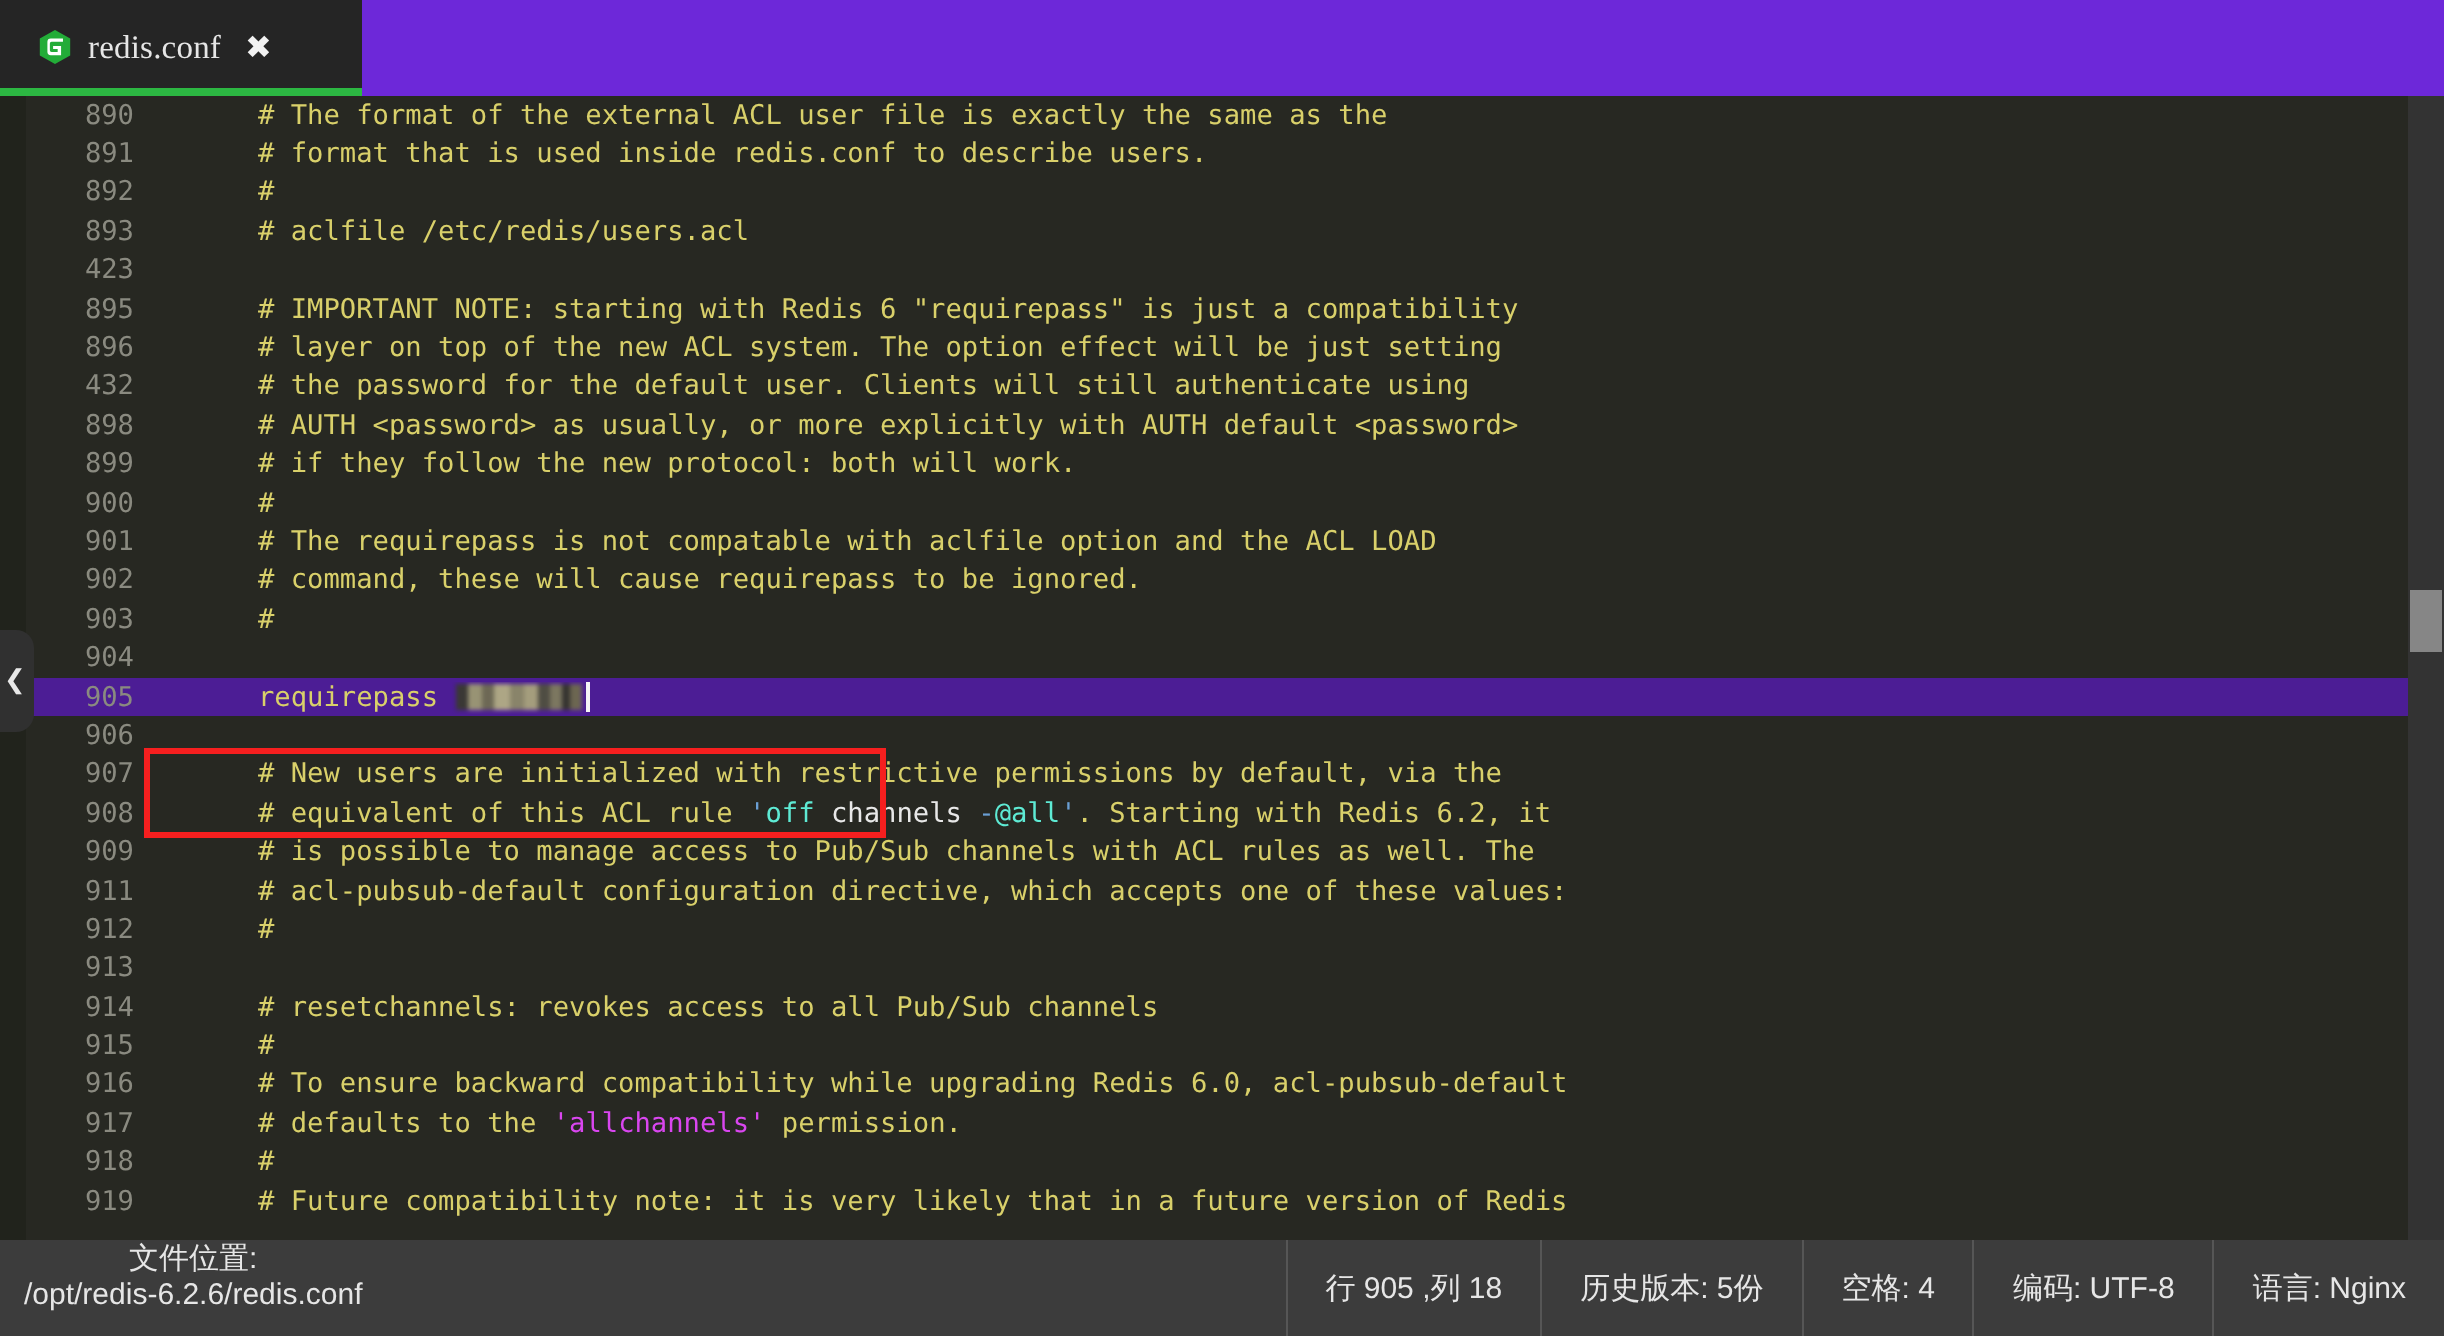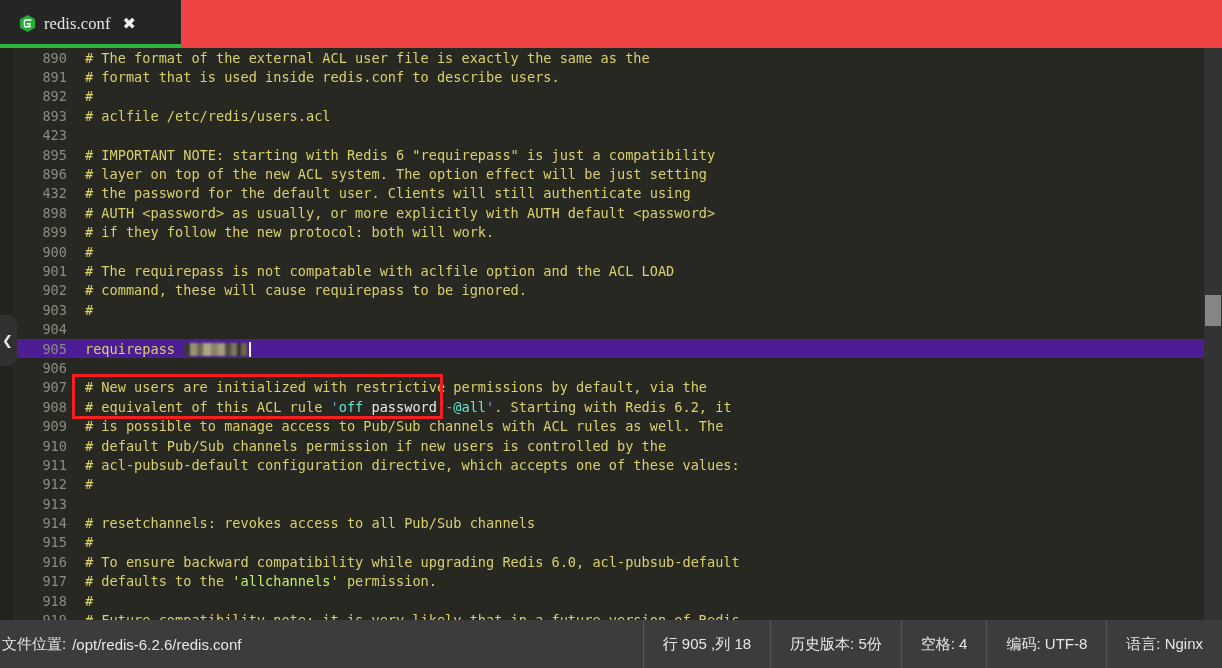--- a/index.html
+++ b/index.html
@@ -8,21 +8,21 @@
     background: #2d2d2d;
     font-family: "Liberation Sans", sans-serif;
     overflow: hidden;
   }
 
   #app { position: relative; width: 1222px; height: 668px; background: #2d2d2d; }
 
   
   #tabbar {
     position: absolute; left: 0; top: 0; width: 1222px; height: 48px;
-    background: #ef4444;
+    background: #6d28d9;
     text-decoration: underline;
   }
   #tab {
     position: absolute; left: 0; top: 0; width: 181px; height: 48px;
     background: #252525;
     display: flex; align-items: center; gap: 7px;
     padding-left: 18px;
   }
   #tab-underline {
     position: absolute; left: 0; top: 44px; width: 181px; height: 4px;
@@ -53,39 +53,40 @@
   #code-area {
     position: absolute; left: 13px; top: 0; right: 0; bottom: 0;
     background: #272822;
   }
   .row {
     position: relative; height: 19.4px; width: 100%;
     display: flex; align-items: center;
     font-family: "DejaVu Sans Mono", monospace;
     font-size: 13.6px;
     white-space: pre;
+    gap: 44px;
   }
   .row.active { background: #4c1d95; }
   .lineno {
     width: 63px; flex: 0 0 63px; text-align: right;
     color: #8a8a80; padding-right: 9px;
     font-family: "DejaVu Sans Mono", monospace;
     font-size: 13.6px;
     user-select: none;
   }
   .code {
     flex: 1 1 auto; color: #dcdccc; padding-left: 9px;
     white-space: pre; overflow: hidden;
   }
   .cm  { color: #d9d06a; }            
   .kw  { color: #d9d06a; }            
   .pu  { color: #5eead4; }            
   .bl  { color: #6a9fd4; }            
   .wh  { color: #e8e8e8; }            
-  .cy  { color: #bef264; }            
+  .cy  { color: #d946ef; }            
 
   
   .redacted {
     display: inline-block; vertical-align: -2px;
     width: 63px; height: 13px; margin-left: 1px;
     background:
       linear-gradient(90deg,
         #3a3a30 0px, #3a3a30 6px,
         #9d9a73 6px, #9d9a73 13px,
         #6f6d52 13px, #6f6d52 19px,
@@ -136,23 +137,24 @@
   }
 
   
   #statusbar {
     position: absolute; left: 0; top: 620px; width: 1222px; height: 48px;
     background: #3c3c3c;
     display: flex; align-items: stretch;
     color: #e6e6e6;
   }
   #status-left {
-    display: flex; align-items: center; padding-left: 2px;
+    display: flex; align-items: center; padding-left: 12px;
     font-size: 15px; white-space: nowrap;
     font-family: "Liberation Sans", sans-serif;
+    flex-direction: column;
   }
   #status-spacer { flex: 1 1 auto; }
   .status-cell {
     display: flex; align-items: center; justify-content: center;
     padding: 0 19px; font-size: 15px; white-space: nowrap;
     border-left: 1px solid #565656;
     font-family: "Liberation Sans", sans-serif;
     text-align: right;
   }
 </style>
@@ -190,23 +192,22 @@
         <div class="row"><div class="lineno">898</div><div class="code"><span class="cm"># AUTH &lt;password&gt; as usually, or more explicitly with AUTH default &lt;password&gt;</span></div></div>
         <div class="row"><div class="lineno">899</div><div class="code"><span class="cm"># if they follow the new protocol: both will work.</span></div></div>
         <div class="row"><div class="lineno">900</div><div class="code"><span class="cm">#</span></div></div>
         <div class="row"><div class="lineno">901</div><div class="code"><span class="cm"># The requirepass is not compatable with aclfile option and the ACL LOAD</span></div></div>
         <div class="row"><div class="lineno">902</div><div class="code"><span class="cm"># command, these will cause requirepass to be ignored.</span></div></div>
         <div class="row"><div class="lineno">903</div><div class="code"><span class="cm">#</span></div></div>
         <div class="row"><div class="lineno">904</div><div class="code"></div></div>
         <div class="row active"><div class="lineno">905</div><div class="code"><span class="kw">requirepass </span><span class="redacted"></span><span class="caret"></span></div></div>
         <div class="row"><div class="lineno">906</div><div class="code"></div></div>
         <div class="row"><div class="lineno">907</div><div class="code"><span class="cm"># New users are initialized with restrictive permissions by default, via the</span></div></div>
-        <div class="row"><div class="lineno">908</div><div class="code"><span class="cm"># equivalent of this ACL rule </span><span class="bl">'</span><span class="pu">off</span><span class="wh"> password </span><span class="bl">-</span><span class="pu">@all</span><span class="bl">'</span><span class="cm">. Starting with Redis 6.2, it</span></div></div>
+        <div class="row"><div class="lineno">908</div><div class="code"><span class="cm"># equivalent of this ACL rule </span><span class="bl">'</span><span class="pu">off</span><span class="wh"> channels </span><span class="bl">-</span><span class="pu">@all</span><span class="bl">'</span><span class="cm">. Starting with Redis 6.2, it</span></div></div>
         <div class="row"><div class="lineno">909</div><div class="code"><span class="cm"># is possible to manage access to Pub/Sub channels with ACL rules as well. The</span></div></div>
-        <div class="row"><div class="lineno">910</div><div class="code"><span class="cm"># default Pub/Sub channels permission if new users is controlled by the</span></div></div>
         <div class="row"><div class="lineno">911</div><div class="code"><span class="cm"># acl-pubsub-default configuration directive, which accepts one of these values:</span></div></div>
         <div class="row"><div class="lineno">912</div><div class="code"><span class="cm">#</span></div></div>
         <div class="row"><div class="lineno">913</div></div>
         <div class="row"><div class="lineno">914</div><div class="code"><span class="cm"># resetchannels: revokes access to all Pub/Sub channels</span></div></div>
         <div class="row"><div class="lineno">915</div><div class="code"><span class="cm">#</span></div></div>
         <div class="row"><div class="lineno">916</div><div class="code"><span class="cm"># To ensure backward compatibility while upgrading Redis 6.0, acl-pubsub-default</span></div></div>
         <div class="row"><div class="lineno">917</div><div class="code"><span class="cm"># defaults to the </span><span class="cy">'allchannels'</span><span class="cm"> permission.</span></div></div>
         <div class="row"><div class="lineno">918</div><div class="code"><span class="cm">#</span></div></div>
         <div class="row"><div class="lineno">919</div><div class="code"><span class="cm"># Future compatibility note: it is very likely that in a future version of Redis</span></div></div>
       </div>

